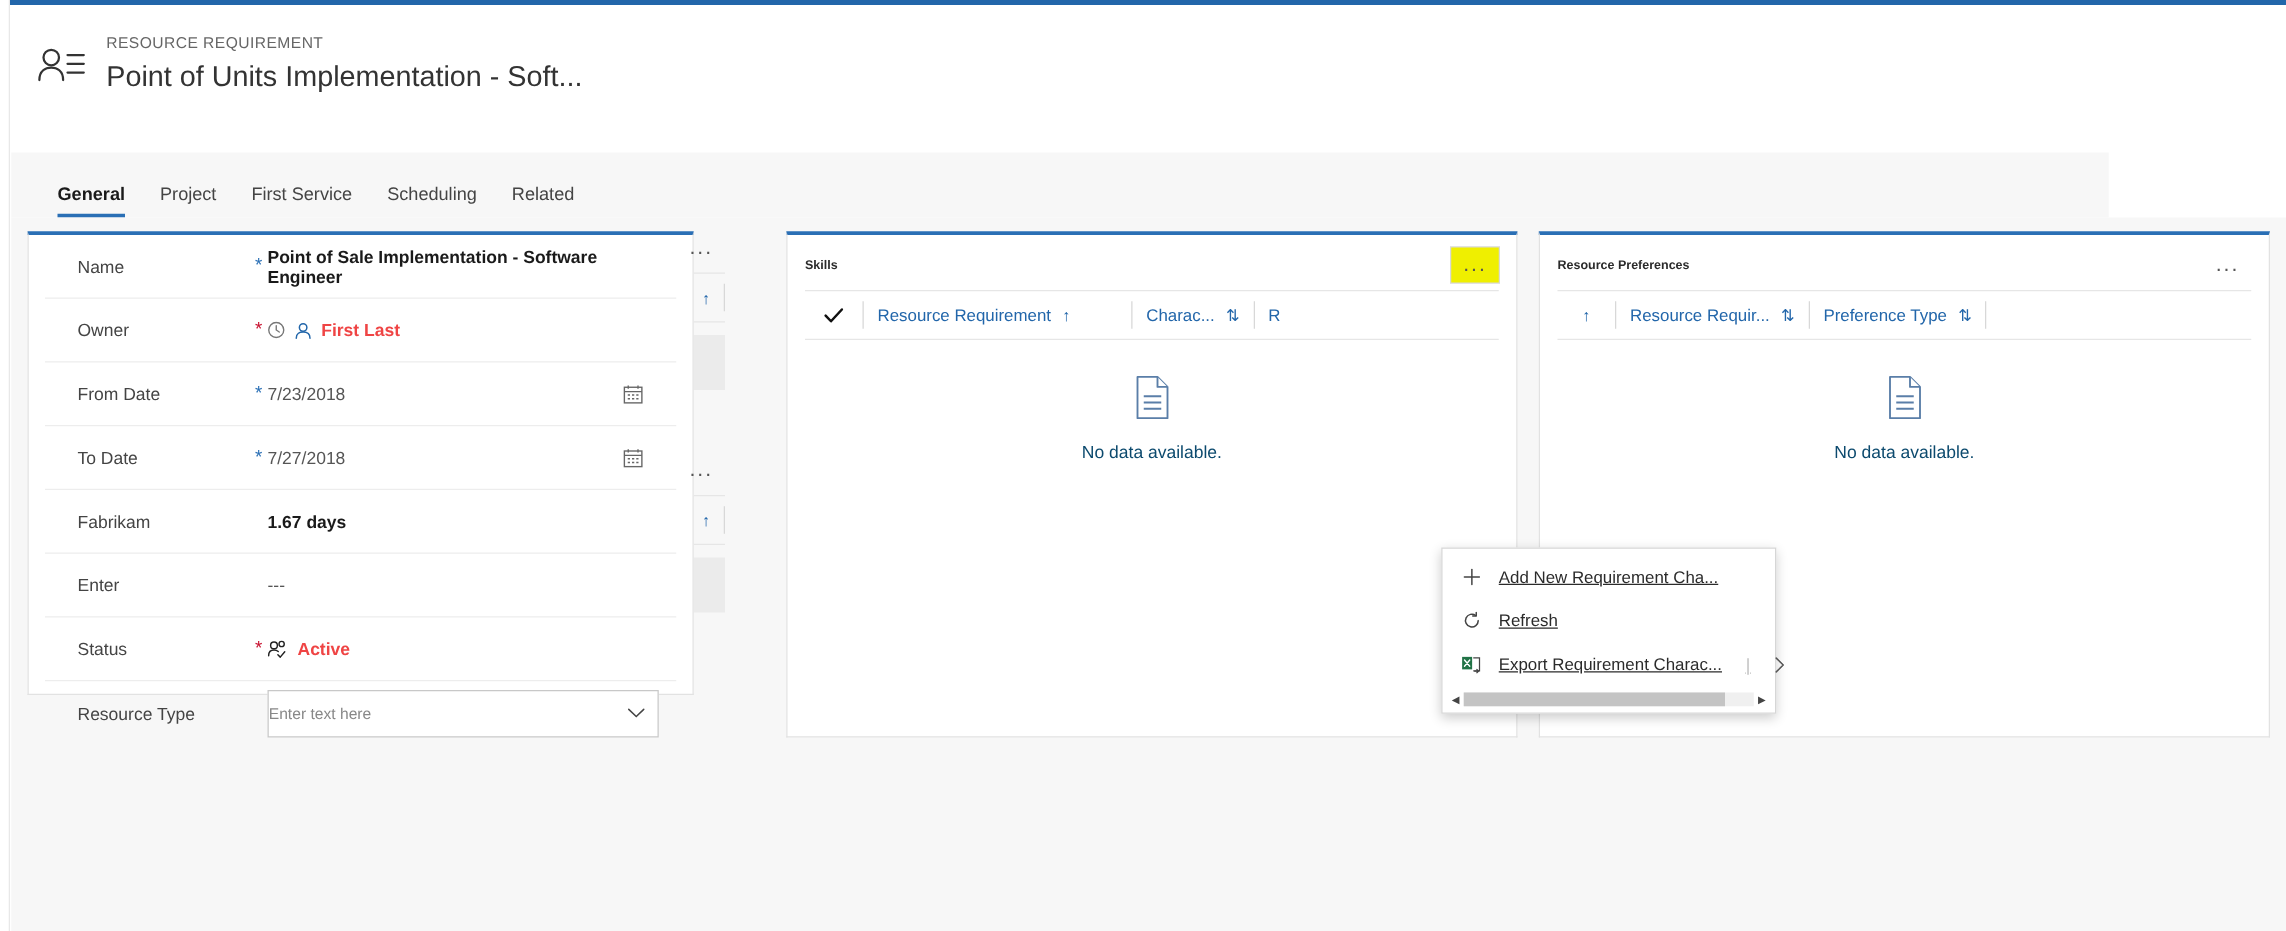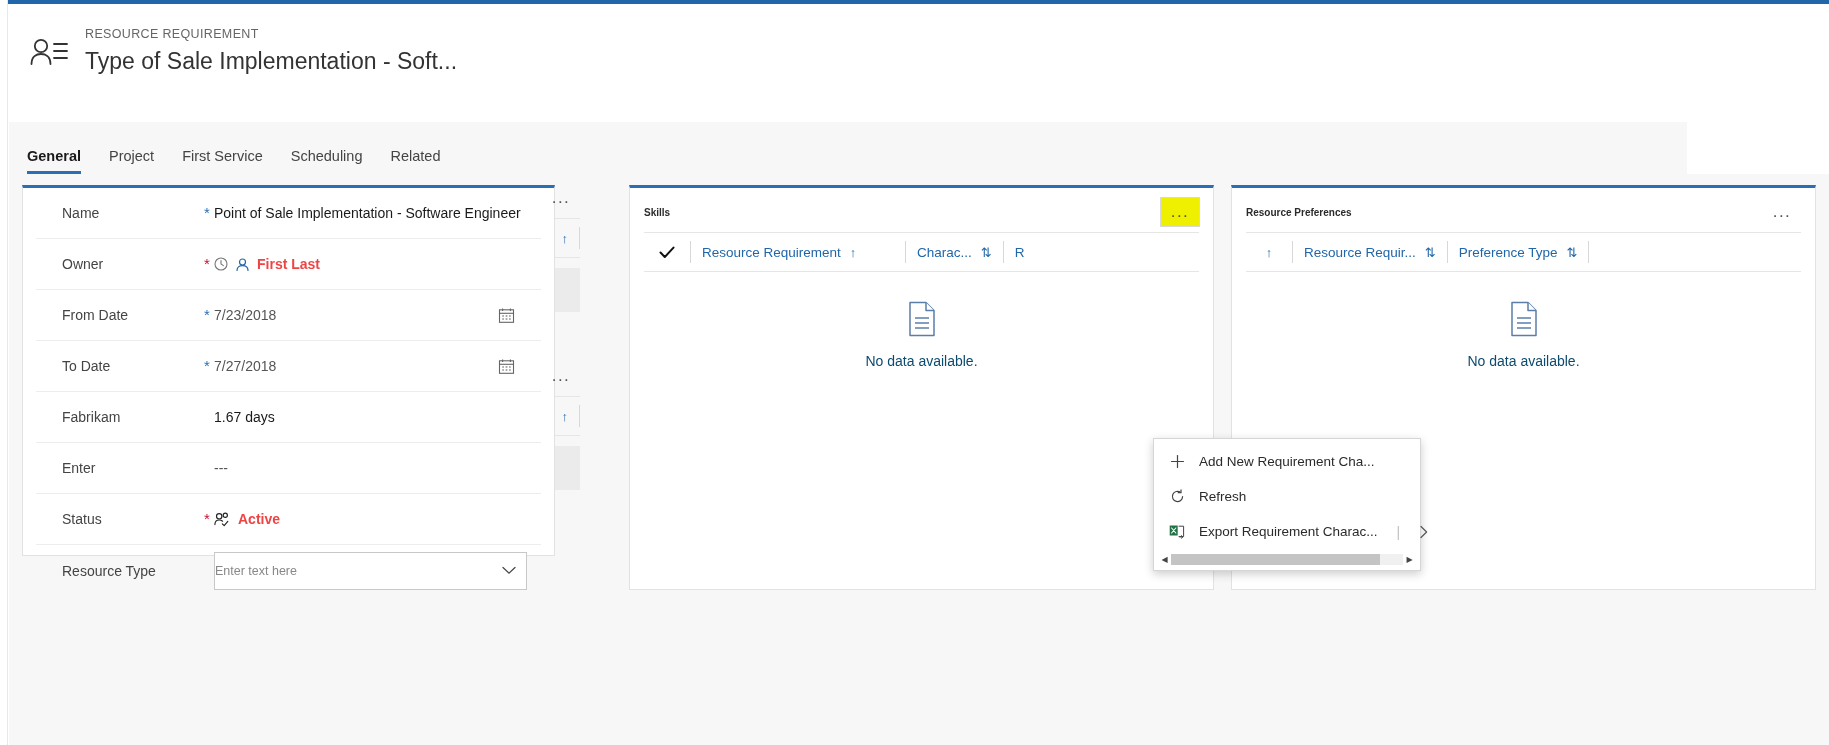--- a/index.html
+++ b/index.html
@@ -65,21 +65,21 @@
 
   
   .tabstrip-zone {
     position: absolute;
     top: 122px; left: 9px;
     width: 1678px;
     height: 52px;
     background: #f7f7f7;
     display: flex;
     align-items: flex-end;
-    padding-left: 18px;
+    padding-left: 37px;
   }
   .tab {
     font-size: 14.5px;
     color: #444444;
     padding: 0 0 9px 0;
     margin-right: 28px;
     cursor: pointer;
     position: relative;
     line-height: 18px;
   }
@@ -143,21 +143,21 @@
   .freq.red { color: #c8102e; }
   .freq.blue { color: #2a6fb5; }
   .fvalue {
     flex: 1 1 auto;
     font-size: 14px;
     color: #333333;
     display: flex;
     align-items: center;
     gap: 7px;
   }
-  .fvalue.bold { font-weight: 400; color: #1a1a1a; }
+  .fvalue.bold { font-weight: 700; color: #1a1a1a; }
   .fvalue.muted { color: #555555; }
   .flink {
     color: #ef4444;
     font-weight: 700;
     cursor: pointer;
   }
   .ficon { display: inline-flex; align-items: center; color: #555555; }
   .cal-btn {
     width: 26px; height: 26px;
     flex: 0 0 auto;
@@ -293,20 +293,21 @@
   .ctx-item {
     display: flex;
     align-items: center;
     height: 35px;
     padding: 0 8px 0 14px;
     font-size: 13.5px;
     color: #2b2b2b;
     cursor: pointer;
     gap: 13px;
     white-space: nowrap;
+    text-decoration: underline;
   }
   .ctx-ico {
     width: 18px;
     display: flex;
     align-items: center;
     justify-content: center;
     color: #444444;
     flex: 0 0 auto;
   }
   .ctx-label { flex: 1 1 auto; }
@@ -353,21 +354,21 @@
     <svg width="40" height="44" viewBox="0 0 40 44" fill="none" stroke="#333" stroke-width="1.8">
       <circle cx="12" cy="14" r="6.2"></circle>
       <path d="M2.5 32 C2.5 24.5 7.5 22 12 22 C16.5 22 21.5 24.5 21.5 32" stroke-linecap="round"></path>
       <line x1="25" y1="12" x2="38" y2="12" stroke-linecap="round"></line>
       <line x1="25" y1="19" x2="38" y2="19" stroke-linecap="round"></line>
       <line x1="25" y1="26" x2="38" y2="26" stroke-linecap="round"></line>
     </svg>
   </div>
   <div class="record-titles">
     <div class="record-eyebrow">RESOURCE REQUIREMENT</div>
-    <div class="record-title">Type of Sale Implementation - Soft...</div>
+    <div class="record-title">Point of Units Implementation - Soft...</div>
   </div>
 </div>
 
 <div class="tabstrip-zone">
   <div class="tab active">General</div>
   <div class="tab">Project</div>
   <div class="tab">First Service</div>
   <div class="tab">Scheduling</div>
   <div class="tab">Related</div>
 </div>

